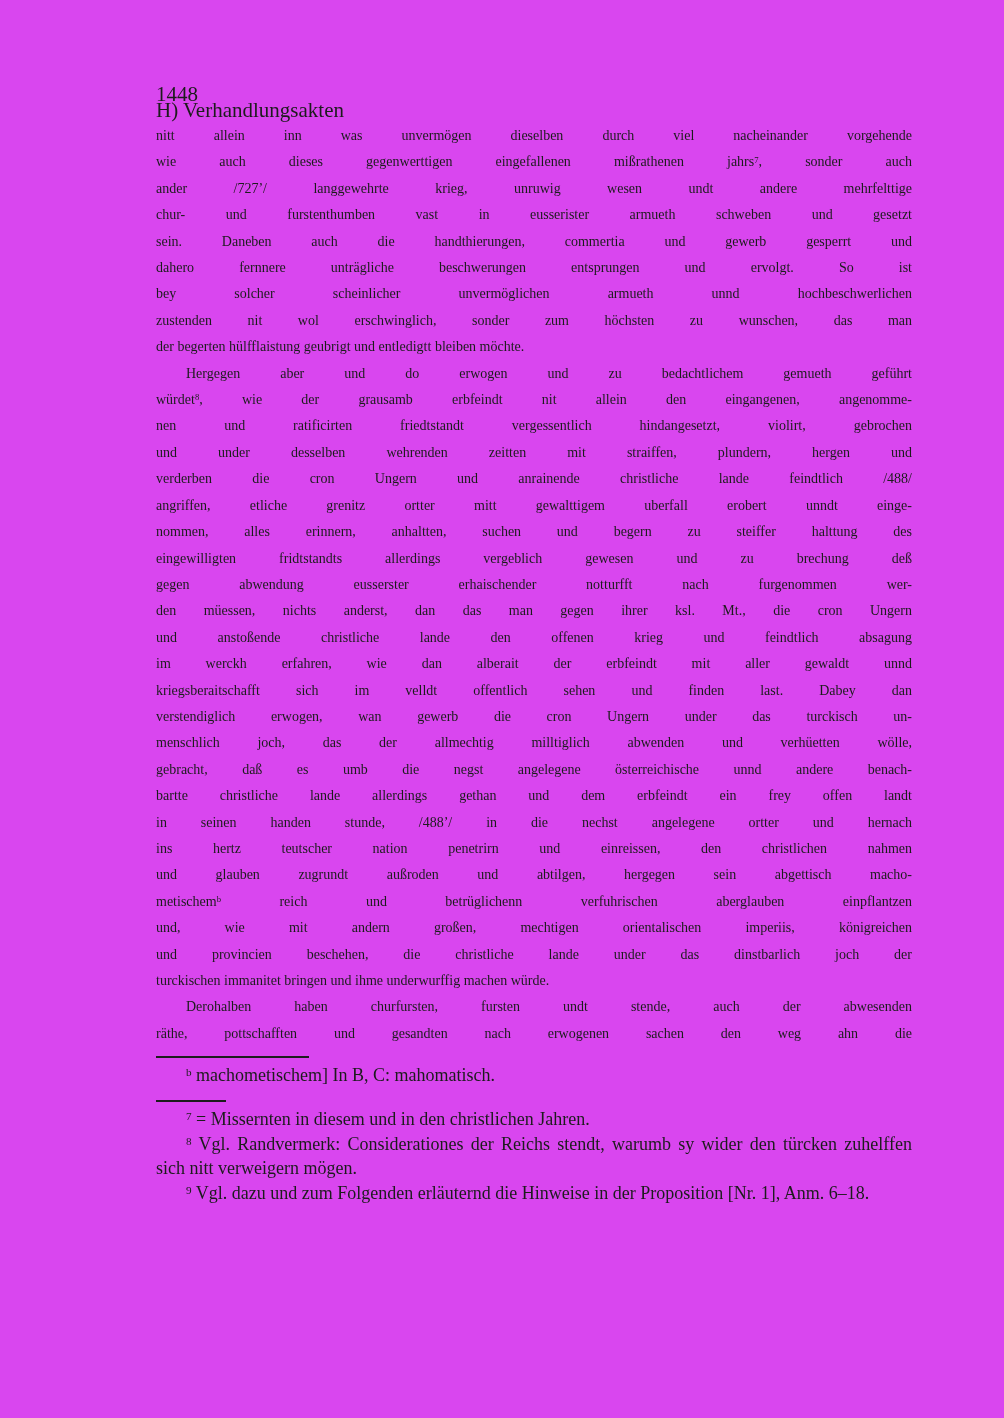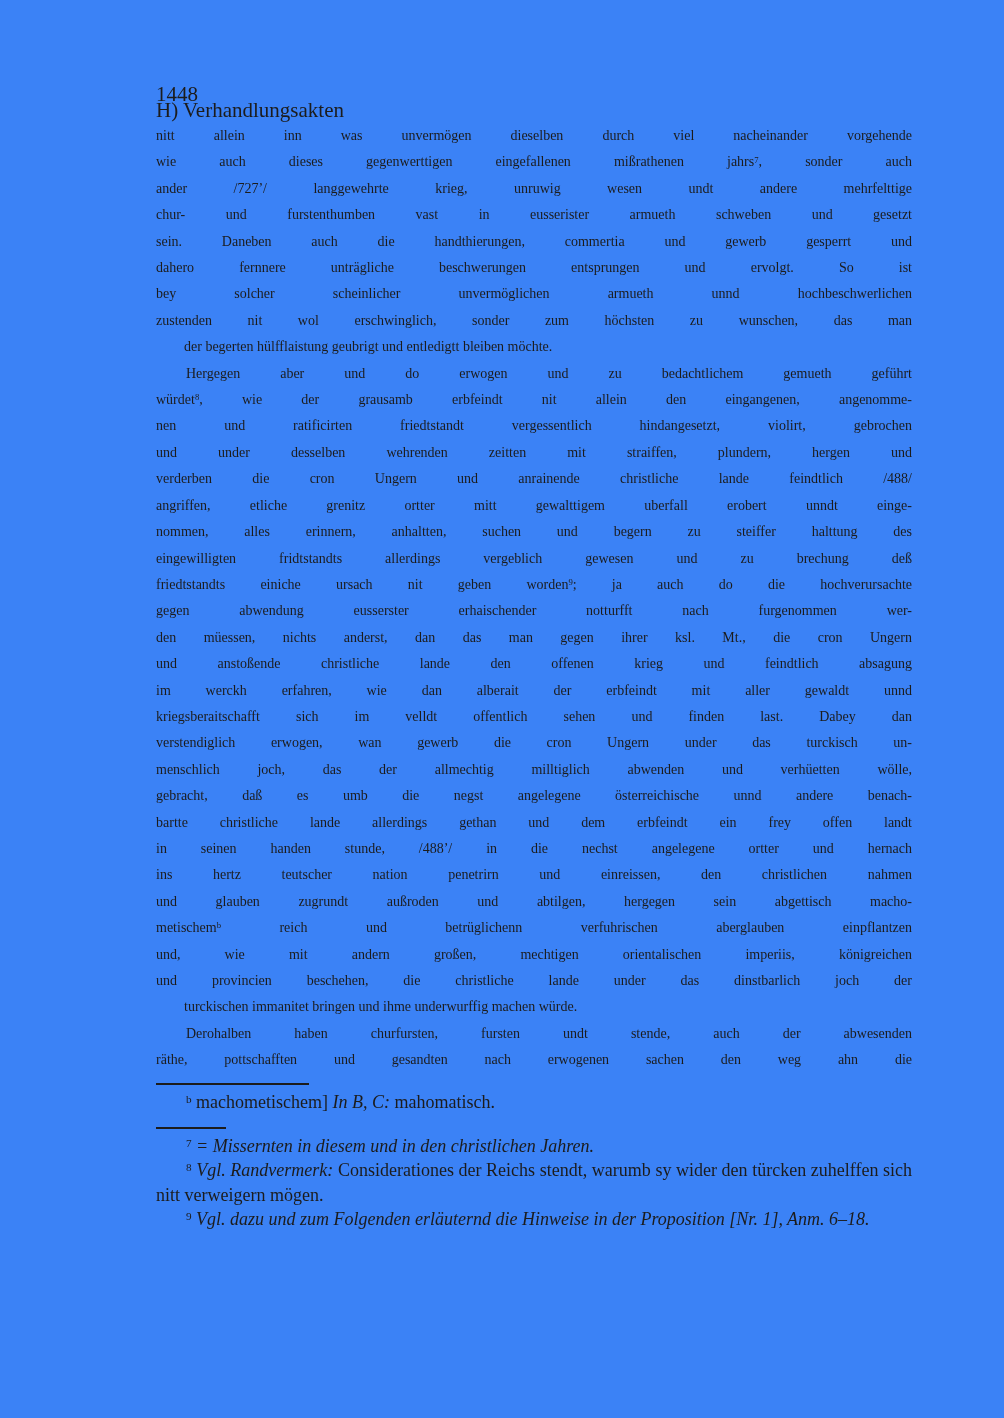--- a/index.html
+++ b/index.html
@@ -1,53 +1,53 @@
 <!DOCTYPE html>
 <html><head>
 <meta charset="utf-8">
 <style>
   html, body { margin: 0; padding: 0; background: #ffffff; }
   .page {
     position: relative;
     width: 1004px;
     height: 1418px;
-    background: #3b82f6;
+    background: #d946ef;
     color: #1c1c1c;
     font-family: "Liberation Serif", "DejaVu Serif", "DejaVu Sans", serif;
     overflow: hidden;
   }
   .content {
     position: absolute;
     left: 156px;
     top: 82px;
     width: 756px;
   }
   .header { position: relative; height: 27px; font-size: 21px; margin-bottom: 14px; }
   .page-number { position: absolute; left: 0; top: 0; }
   .running-title { position: absolute; left: 0; right: 0; top: 16px; text-align: left; }
 
   .bodytext { font-size: 14px; line-height: 26.4px; }
   .line { text-align: justify; text-align-last: justify; }
-  .line.lastline { text-align-last: left; margin-left: 28px; }
+  .line.lastline { text-align-last: left; }
   .line.indent { text-indent: 30px; }
 
   sup {
     font-size: 0.62em;
     line-height: 0;
     vertical-align: baseline;
     position: relative;
     top: -0.45em;
   }
 
   .apparatus-rule { margin-top: 9px; width: 153px; border-top: 2px solid #1c1c1c; }
   .apparatus { margin-top: 5px; font-size: 18px; line-height: 24px; text-indent: 30px; }
   .fn-rule { margin-top: 13px; width: 70px; border-top: 2px solid #1c1c1c; }
   .footnotes { margin-top: 5px; font-size: 18px; line-height: 24.5px; }
   .fn { text-align: justify; text-indent: 30px; }
-  .it { font-style: italic; }
+  .it { }
 </style>
 </head>
 <body>
 
 <div class="page">
   <div class="content">
 
     <div class="header">
       <span class="page-number">1448</span>
       <span class="running-title">H) Verhandlungsakten</span>
@@ -67,21 +67,20 @@
         </div>
         <div>
           <div class="line indent">Hergegen aber und do erwogen und zu bedachtlichem gemueth geführt</div>
           <div class="line">würdet<sup>8</sup>, wie der grausamb erbfeindt nit allein den eingangenen, angenomme-</div>
           <div class="line">nen und ratificirten friedtstandt vergessentlich hindangesetzt, violirt, gebrochen</div>
           <div class="line">und under desselben wehrenden zeitten mit straiffen, plundern, hergen und</div>
           <div class="line">verderben die cron Ungern und anrainende christliche lande feindtlich /488/</div>
           <div class="line">angriffen, etliche grenitz ortter mitt gewalttigem uberfall erobert unndt einge-</div>
           <div class="line">nommen, alles erinnern, anhaltten, suchen und begern zu steiffer halttung des</div>
           <div class="line">eingewilligten fridtstandts allerdings vergeblich gewesen und zu brechung deß</div>
-          <div class="line">friedtstandts einiche ursach nit geben worden<sup>9</sup>; ja auch do die hochverursachte</div>
           <div class="line">gegen abwendung eusserster erhaischender notturfft nach furgenommen wer-</div>
           <div class="line">den müessen, nichts anderst, dan das man gegen ihrer ksl. Mt., die cron Ungern</div>
           <div class="line">und anstoßende christliche lande den offenen krieg und feindtlich absagung</div>
           <div class="line">im werckh erfahren, wie dan alberait der erbfeindt mit aller gewaldt unnd</div>
           <div class="line">kriegsberaitschafft sich im velldt offentlich sehen und finden last. Dabey dan</div>
           <div class="line">verstendiglich erwogen, wan gewerb die cron Ungern under das turckisch un-</div>
           <div class="line">menschlich joch, das der allmechtig milltiglich abwenden und verhüetten wölle,</div>
           <div class="line">gebracht, daß es umb die negst angelegene österreichische unnd andere benach-</div>
           <div class="line">bartte christliche lande allerdings gethan und dem erbfeindt ein frey offen landt</div>
           <div class="line">in seinen handen stunde, /488’/ in die nechst angelegene ortter und hernach</div>

